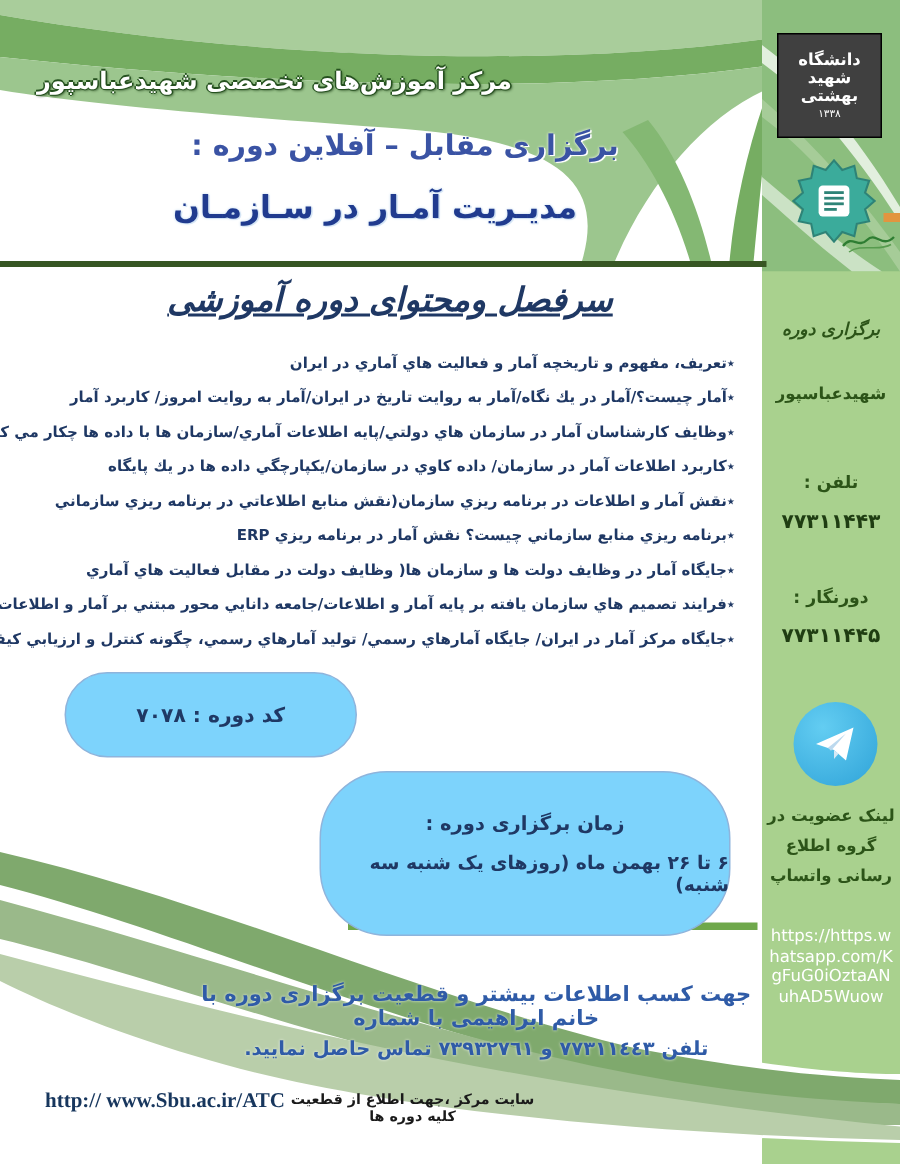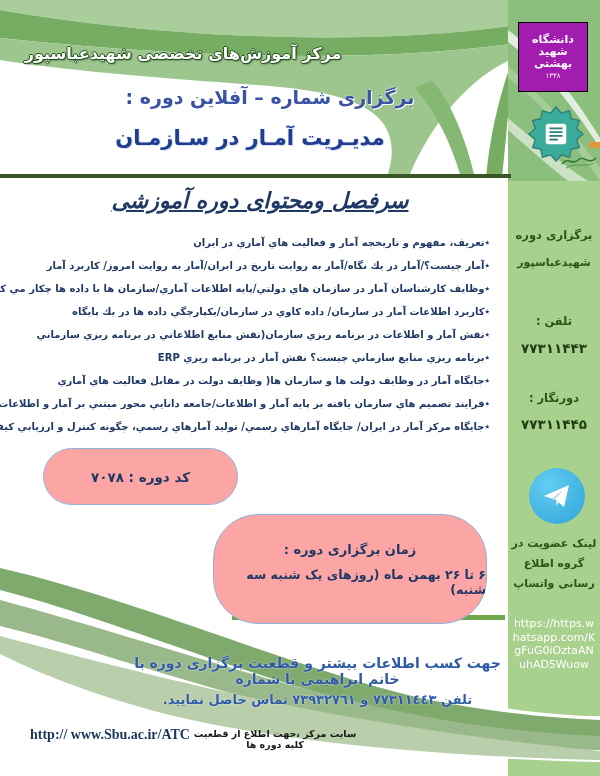--- a/index.html
+++ b/index.html
@@ -24,21 +24,21 @@
 
   
   .syllabus-title { left:60px; top:188px; width:400px; z-index:3;
     direction:rtl; text-align:center; font-size:22px; font-weight:bold; font-style:italic;
     color:#1f3864; text-decoration:underline; }
   .syllabus-list { left:10px; top:231px; width:480px; z-index:3; direction:rtl; text-align:right; }
   .syllabus-item { font-size:10px; font-weight:bold; color:#1f3864; line-height:23px;
     white-space:nowrap; overflow:visible; }
 
   
-  .pill { z-index:3; background:#fca5a5; border:1.5px solid #8eb4dc;
+  .pill { z-index:3; background:#7dd3fc; border:1.5px solid #8eb4dc;
     display:flex; flex-direction:column; justify-content:center; align-items:center; }
   .pill-code { left:43px; top:448px; width:195px; height:57px; border-radius:29px; }
   .pill-code span { font-size:13.5px; font-weight:bold; color:#1f3864; direction:rtl; }
   .pill-schedule { left:213px; top:514px; width:274px; height:110px; border-radius:45px; }
   .pill-schedule .l1 { font-size:13px; font-weight:bold; color:#1f3864; direction:rtl; margin-bottom:10px; }
   .pill-schedule .l2 { font-size:12.5px; font-weight:bold; color:#1f3864; direction:rtl; }
 
   
   .bottom-waves { left:0; top:546px; width:600px; height:230px; z-index:1; }
   .olive-line { left:232px; top:615px; width:273px; height:5px; background:#6fa84b; z-index:2; }
@@ -52,32 +52,32 @@
 
   .site-url { left:30px; top:727px; width:180px; z-index:3;
     font-family:"Liberation Serif","DejaVu Serif",serif; font-size:14px; font-weight:bold; color:#17365d; }
   .site-note { left:190px; top:728px; width:170px; z-index:3;
     direction:rtl; text-align:center; font-size:9.5px; font-weight:bold; color:#1a1a1a; }
 
   
   .sidebar { left:508px; top:0; width:92px; height:776px; background:#a9d18e; z-index:0; }
   .sidebar-top-waves { left:508px; top:0; width:92px; height:181px; z-index:1; }
   .sbu-logo { left:518px; top:22px; width:70px; height:70px; z-index:2;
-    background:#a21caf; border:1px solid #000; display:flex; flex-direction:column;
+    background:#404040; border:1px solid #000; display:flex; flex-direction:column;
     justify-content:center; align-items:center; }
   .sbu-logo .uni { color:#ffffff; font-weight:bold; font-size:11px; direction:rtl;
     text-align:center; line-height:12px; width:62px; }
   .sbu-logo .yr { color:#ffffff; font-size:7px; margin-top:2px; }
   .emblem { left:528px; top:106px; width:56px; height:56px; z-index:2; }
   .orange-dash { left:589px; top:142px; width:11px; height:6px; background:#e2953f; z-index:2; }
   .scribble { left:560px; top:152px; width:38px; height:18px; z-index:2; }
 
   .sb-text { left:510px; width:88px; z-index:3; direction:rtl; text-align:center;
     font-weight:bold; color:#2c5418; }
-  .sb-l1 { top:228px; font-size:11.5px; }
+  .sb-l1 { top:212px; font-size:11.5px;font-style:italic; }
   .sb-l2 { top:256px; font-size:11px; }
   .sb-phone-label { top:314px; font-size:11.5px;text-align:center; }
   .sb-phone { top:340px; font-size:13.5px; color:#1f3d12; letter-spacing:1px; }
   .sb-fax-label { top:391px; font-size:11.5px; }
   .sb-fax { top:416px; font-size:13.5px; color:#1f3d12; letter-spacing:1px; }
 
   .telegram { left:529px; top:468px; width:56px; height:56px; border-radius:50%;
     background:radial-gradient(circle at 35% 30%, #63cdf2, #2fa3d8); z-index:3;
     display:flex; align-items:center; justify-content:center; cursor:pointer; }
 
@@ -93,21 +93,21 @@
 
   <svg class="abs top-waves" viewBox="0 0 510 180" preserveAspectRatio="none">
     <path d="M0 0 H510 V26 C350 48,150 36,0 10 Z" fill="#a9cd9b"></path>
     <path d="M0 10 C150 36,350 48,510 26 V44 C350 66,150 54,0 38 Z" fill="#76ad62"></path>
     <path d="M0 38 C150 54,350 66,510 44 V60 C470 78,432 122,410 174 L388 174 C404 120,370 94,270 86 C160 78,60 70,0 60 Z" fill="#9cc68e"></path>
     <path d="M432 80 C452 104,466 140,474 174 L460 174 C450 140,433 108,415 88 Z" fill="#84b873"></path>
     <path d="M510 66 C497 104,489 142,486 178 L502 178 C505 148,508 116,510 96 Z" fill="#76ad62"></path>
   </svg>
 
   <div class="abs center-name">مرکز آموزش‌های تخصصی شهیدعباسپور</div>
-  <div class="abs mode-line">برگزاری شماره – آفلاین دوره :</div>
+  <div class="abs mode-line">برگزاری مقابل – آفلاین دوره :</div>
   <div class="abs course-title">مدیـریت آمـار در سـازمـان</div>
 
   <div class="abs divider"></div>
 
   <div class="abs syllabus-title">سرفصل ومحتوای دوره آموزشی</div>
   <div class="abs syllabus-list">
     <div class="syllabus-item">٭تعریف، مفهوم و تاریخچه آمار و فعالیت هاي آماري در ایران</div>
     <div class="syllabus-item">٭آمار چیست؟/آمار در یك نگاه/آمار به روایت تاریخ در ایران/آمار به روایت امروز/ کاربرد آمار</div>
     <div class="syllabus-item">٭وظایف کارشناسان آمار در سازمان هاي دولتي/پایه اطلاعات آماري/سازمان ها با داده ها چکار مي کنند؟</div>
     <div class="syllabus-item">٭کاربرد اطلاعات آمار در سازمان/ داده کاوي در سازمان/یکپارچگي داده ها در یك پایگاه</div>

